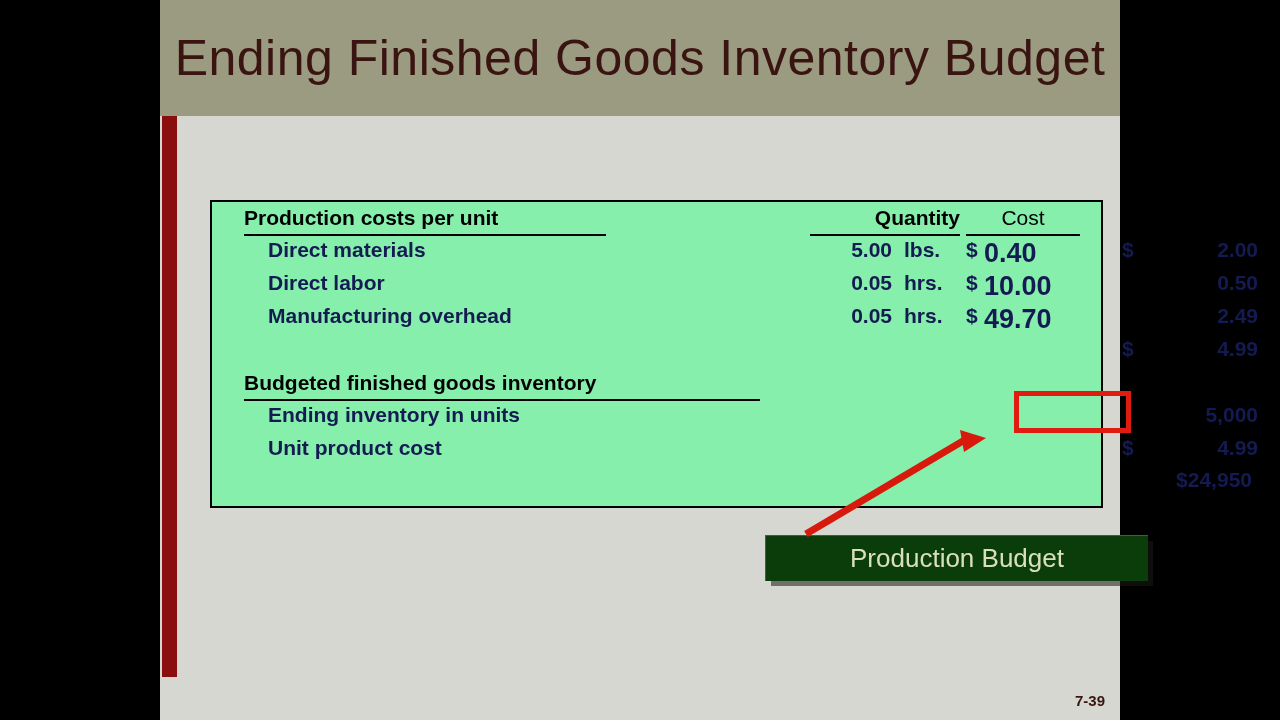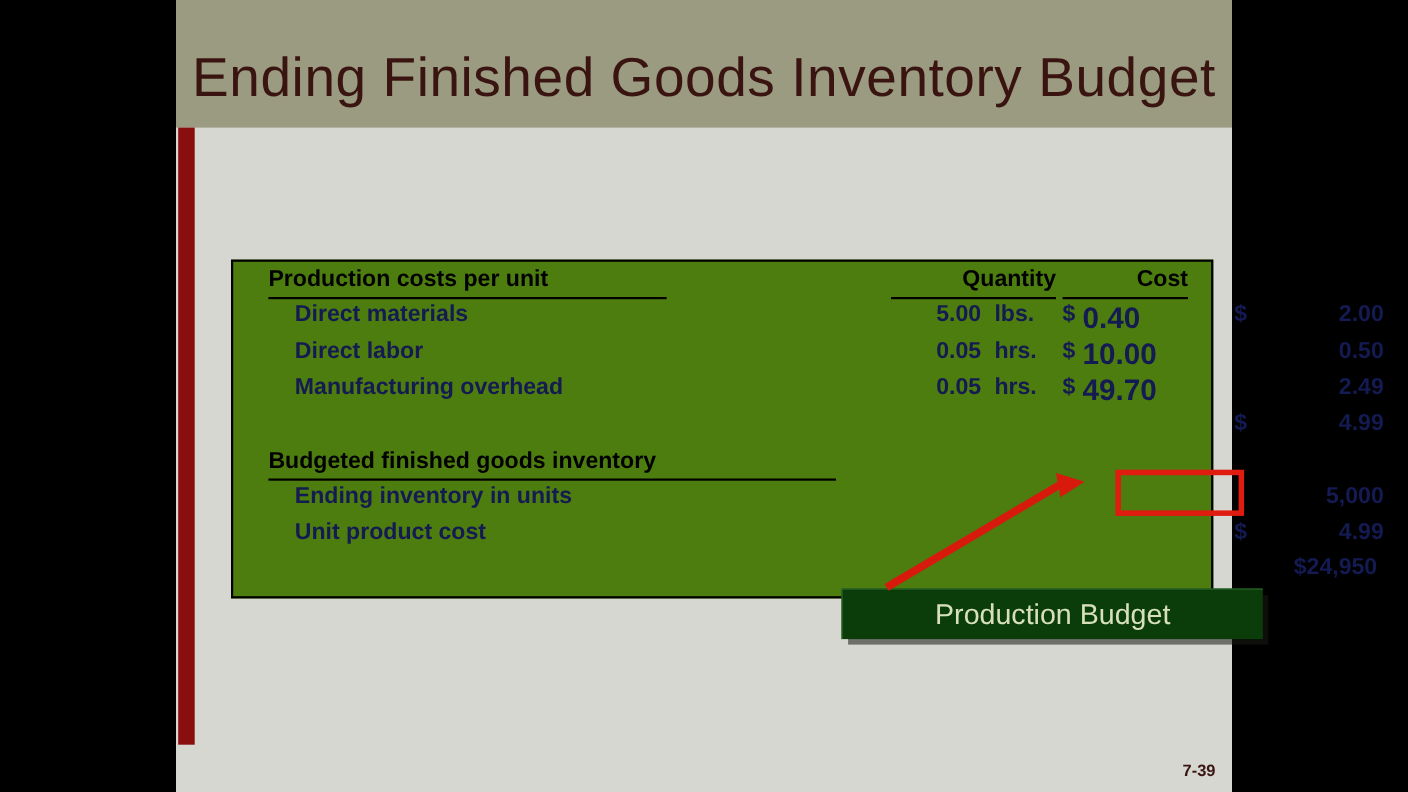--- a/index.html
+++ b/index.html
@@ -7,41 +7,41 @@
   #stage{position:relative;width:1280px;height:720px;background:#000;}
 
   
   #slide{position:absolute;left:160px;top:0;width:960px;height:720px;background:#d5d7d0;}
 
   
   #title-band{position:absolute;left:0;top:0;width:960px;height:116px;background:#9a9b80;}
   #title-text{position:absolute;left:0;top:0;width:960px;height:116px;
     display:flex;align-items:center;justify-content:center;
     font-size:50px;font-weight:400;color:#3a1410;letter-spacing:.5px;
-    font-family:"Liberation Sans",sans-serif;white-space:nowrap;margin-top:12px;}
+    font-family:"Liberation Sans",sans-serif;white-space:nowrap;}
 
   
   #accent-bar{position:absolute;left:2px;top:116px;width:15px;height:561px;background:#8a0e0e;}
 
   
   #table-panel{position:absolute;left:50px;top:200px;width:893px;height:308px;
-    background:#4d7c0f;border:2px solid #000;box-sizing:border-box;margin-top:36px;}
+    background:#86efac;border:2px solid #000;box-sizing:border-box;}
 
   .row{position:absolute;left:0;width:893px;height:33px;}
   .c-label{position:absolute;left:36px;font-size:21px;font-weight:bold;color:#141a52;white-space:nowrap;}
   .c-label.head{color:#000;left:32px;font-size:21px;}
   .c-label.indent{left:56px;}
   .c-qty{position:absolute;left:590px;width:90px;text-align:right;font-size:21px;font-weight:bold;color:#141a52;}
   .c-unit{position:absolute;left:692px;width:56px;text-align:left;font-size:21px;font-weight:bold;color:#141a52;}
   .c-cost-sym{position:absolute;left:754px;width:20px;text-align:left;font-size:21px;font-weight:bold;color:#141a52;}
   .c-cost-val{position:absolute;left:772px;width:96px;text-align:left;font-size:27px;font-weight:bold;color:#141a52;}
   .c-tot-sym{position:absolute;left:910px;width:20px;text-align:left;font-size:21px;font-weight:bold;color:#141a52;}
   .c-tot-val{position:absolute;left:930px;width:116px;text-align:right;font-size:21px;font-weight:bold;color:#141a52;}
   .hdr-qty{position:absolute;left:590px;width:158px;text-align:right;font-size:21px;font-weight:bold;color:#000;}
-  .hdr-cost{position:absolute;left:754px;width:114px;text-align:right;font-size:21px;font-weight:bold;color:#000;}
+  .hdr-cost{position:absolute;left:754px;width:114px;text-align:center;font-size:21px;font-weight:normal;color:#000;}
   .hdr-tot{position:absolute;left:910px;width:136px;text-align:right;font-size:21px;font-weight:bold;color:#000;}
 
   .ul{position:absolute;background:#000;height:2px;}
 
   
   #hl-box{position:absolute;left:802px;top:189px;width:117px;height:42px;
     border:5px solid #e01b10;box-sizing:border-box;}
 
   
   #callout-shadow{position:absolute;left:611px;top:541px;width:382px;height:45px;background:#1a1a12;opacity:.55;}

